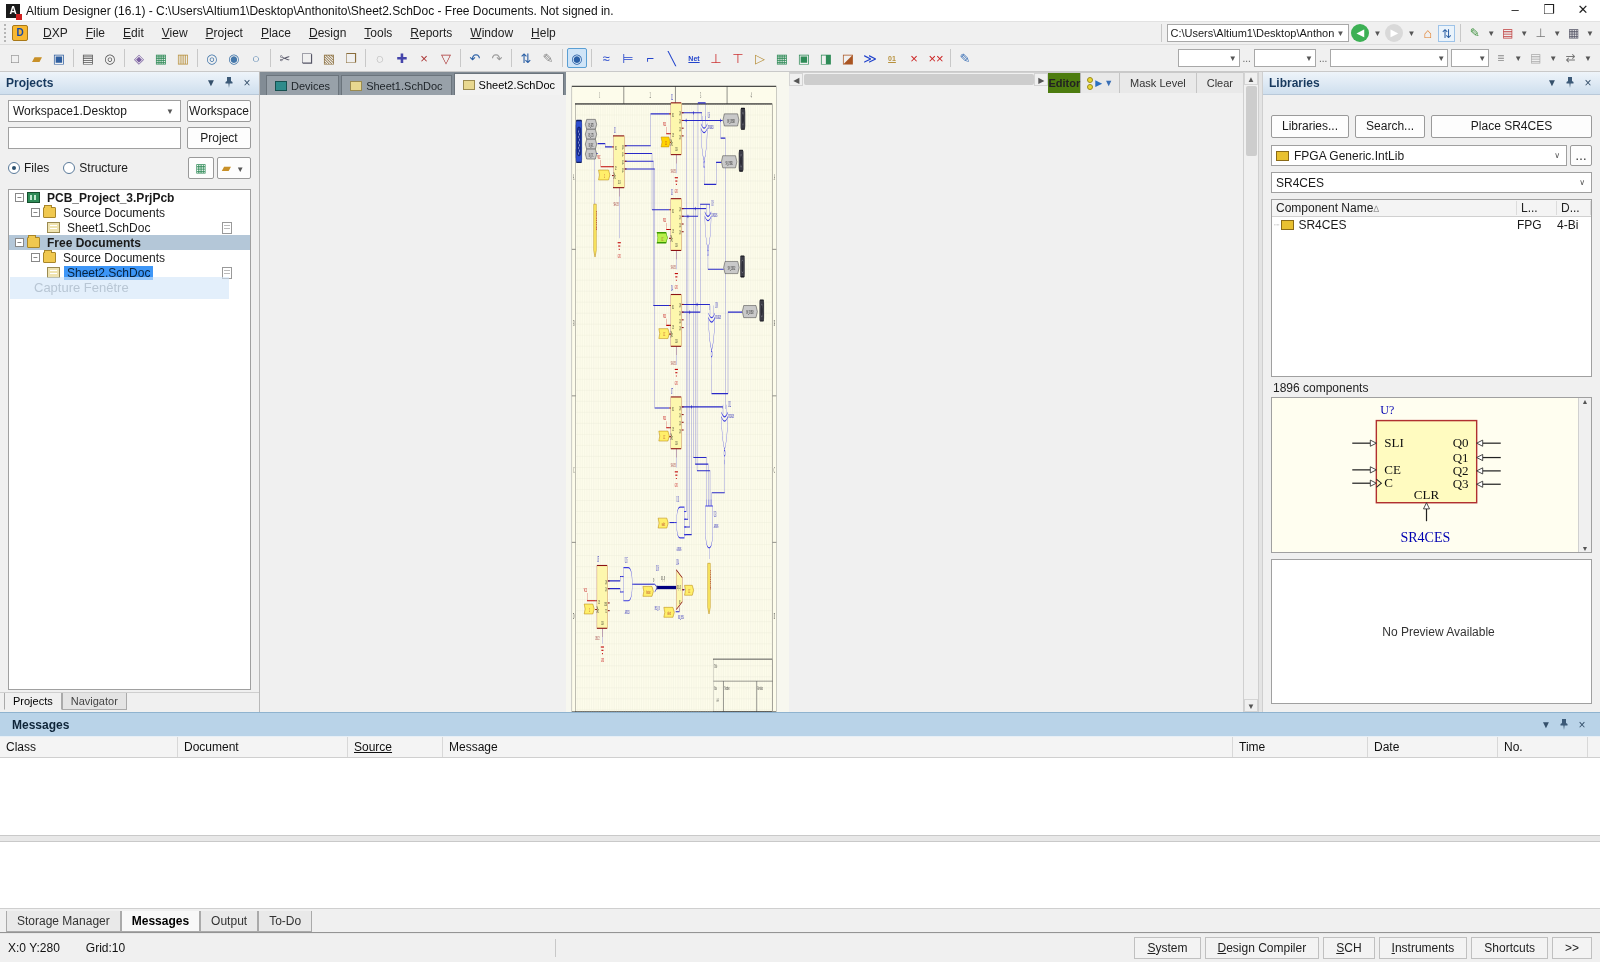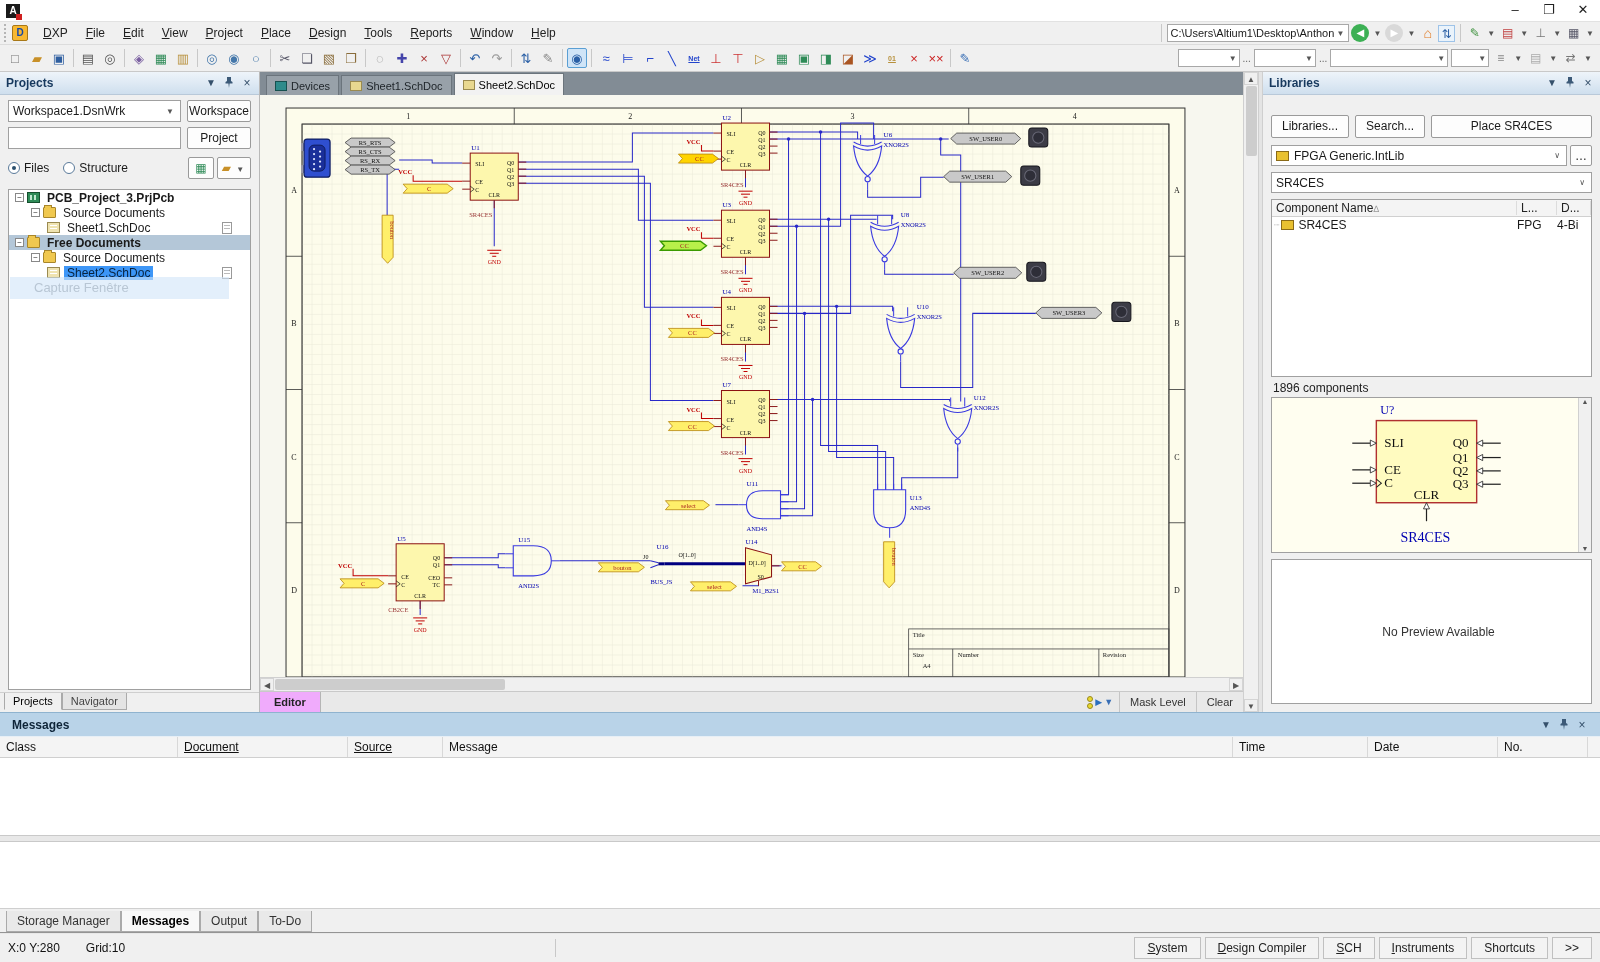--- a/index.html
+++ b/index.html
@@ -72,33 +72,33 @@
   .trow.focusrow { background:#b4c7d8; }
   .trow.selected .tlabel2 { background:#3d96f7; color:#08233e; }
   .doc-badge { margin-left:auto; margin-right:18px; width:10px; height:12px; background:#fff; border:1px solid #999; position:relative; flex:none; }
   .doc-badge::after { content:""; position:absolute; inset:2px 1px; background:repeating-linear-gradient(#bbb 0 1px,transparent 1px 3px); }
   .capture-overlay { position:absolute; left:10px; right:30px; top:205px; height:22px; background:rgba(208,228,248,0.6); color:#b8c6d4; font-size:13px; line-height:22px; padding-left:24px; pointer-events:none; }
   .lp-tabs { height:20px; display:flex; align-items:flex-start; padding-left:4px; background:#f0f0f0; border-top:1px solid #cfcfcf; }
   .lp-tab { padding:2px 8px; font-size:11px; border:1px solid #aaa; border-top:none; background:#e4e4e4; color:#444; }
   .lp-tab.active { background:#f0f0f0; font-weight:normal; color:#000; border-bottom:1px solid #f0f0f0; }
 
   
-  .ecol { flex:1; display:flex; flex-direction:column; min-width:0; }
+  .ecol { flex:1; display:flex; flex-direction:row; min-width:0; }
   .tabbar { height:23px; background:#828c95; display:flex; align-items:flex-end; padding-left:6px; }
   .etab { height:20px; display:flex; align-items:center; gap:4px; padding:0 8px; font-size:11px; color:#20262b; background:#98a1a9; border:1px solid #6b747c; border-bottom:none; margin-right:2px; }
   .etab.active { background:#f2f2f2; color:#000; height:22px; }
   .etab .chipico { width:12px; height:10px; background:#2e8b8b; border:1px solid #16504f; }
   .etab .sheetico { width:12px; height:10px; background:#e8d890; border:1px solid #9a8a50; }
   .canvas { flex:1; background:#ffffff; position:relative; overflow:hidden; }
   .canvas svg { position:absolute; inset:0; width:100%; height:100%; }
   .hscroll { height:14px; background:#f0f0f0; border-top:1px solid #d0d0d0; display:flex; align-items:center; }
   .scroll-btn { width:14px; height:13px; text-align:center; line-height:13px; font-size:8px; color:#555; background:#f0f0f0; border:1px solid #d4d4d4; }
   .hthumb { width:230px; height:11px; background:#cdcdcd; border-radius:2px; margin-left:1px; }
   .estrip { height:21px; background:#e9e9e9; border-top:1px solid #c9c9c9; display:flex; align-items:center; }
-  .editor-tab { height:20px; padding:0 14px; background:#f0abfc; border-right:1px solid #b5b5b5; display:flex; align-items:center; font-weight:bold; color:#222; font-size:11px; }
+  .editor-tab { height:20px; padding:0 0; background:#4d7c0f; border-right:1px solid #b5b5b5; display:flex; align-items:center; font-weight:bold; color:#222; font-size:11px; }
   .estrip-right { margin-left:auto; display:flex; align-items:center; height:100%; }
   .estrip-btn { padding:0 10px; border-left:1px solid #c5c5c5; height:100%; display:flex; align-items:center; font-size:11px; color:#333; }
   .mask-icons { display:flex; align-items:center; gap:2px; padding:0 6px; }
   .ydot { width:6px; height:6px; border-radius:50%; background:#e8d830; border:1px solid #9a8a20; }
   .ydots { display:flex; flex-direction:column; gap:1px; }
   .btri { color:#2b6fc0; font-size:9px; }
   .funnel { color:#3a6fb5; font-size:9px; }
 
   .vscroll { width:15px; background:#f0f0f0; border-left:1px solid #d0d0d0; display:flex; flex-direction:column; align-items:center; }
   .vthumb { width:11px; height:70px; background:#cdcdcd; border-radius:2px; margin-top:1px; }
@@ -157,20 +157,21 @@
   .pv-ref { font:12px "Liberation Serif", serif; fill:#0000b0; }
   .pv-name { font:14px "Liberation Serif", serif; fill:#0000b0; }
 </style>
 </head>
 <body>
 
 <div class="app">
 
   <div class="titlebar">
     <div class="app-logo">A</div>
+    <div class="title-text">Altium Designer (16.1) - C:\Users\Altium1\Desktop\Anthonito\Sheet2.SchDoc - Free Documents. Not signed in.</div>
     <div class="win-controls">
       <div class="win-btn">–</div>
       <div class="win-btn">❐</div>
       <div class="win-btn win-close">✕</div>
     </div>
   </div>
 
   <div class="menubar">
     <div class="menu-grip"></div>
     <div class="dx p dxp-icon">D</div>
@@ -401,21 +402,21 @@
         <span class="ph-icons">
           <span class="ph-ico">▼</span>
           <span class="ph-ico pin-slot"><svg width="10" height="11" viewBox="0 0 10 11">
                 <path d="M3 0h4v4l1.5 1v1.5H5.6L5 11l-.6-4.5H1.5V5L3 4z" fill="#3c5a78"></path>
               </svg></span>
           <span class="ph-ico" style="font-size:12px;">×</span>
         </span>
       </div>
       <div class="prow">
         <div class="pcombo">
-          <span class="txt">Workspace1.DsnWrk</span>
+          <span class="txt">Workspace1.Desktop</span>
             <span class="mini-drop">▼</span>
         </div>
         <div class="pbtn">Workspace</div>
       </div>
       <div class="prow">
         <div class="pcombo">
             <span class="txt"></span>
           </div>
         <div class="pbtn">Project</div>
       </div>
@@ -1210,21 +1211,21 @@
     <span class="ph-icons" style="margin-left:auto;display:flex;gap:6px;color:#35506b;font-size:10px;">
       <span class="ph-ico">▼</span>
       <span class="ph-ico pin-slot"><svg width="10" height="11" viewBox="0 0 10 11">
             <path d="M3 0h4v4l1.5 1v1.5H5.6L5 11l-.6-4.5H1.5V5L3 4z" fill="#3c5a78"></path>
           </svg></span>
       <span class="ph-ico" style="font-size:12px;">×</span>
     </span>
   </div>
   <div class="msg-cols" id="msg-cols">
       <div class="msg-col" style="width: 178px;">Class</div>
-      <div class="msg-col" style="width: 170px; text-decoration: underline;">Document</div>
+      <div class="msg-col" style="width: 170px;">Document</div>
       <div class="msg-col" style="width: 95px; text-decoration: underline;">Source</div>
       <div class="msg-col" style="width: 790px;">Message</div>
       <div class="msg-col" style="width: 135px;">Time</div>
       <div class="msg-col" style="width: 130px;">Date</div>
       <div class="msg-col" style="width: 90px;">No.</div>
     </div>
   <div class="msg-body">
     <div class="msg-list"></div>
     <div class="msg-split"></div>
     <div class="msg-detail"></div>

